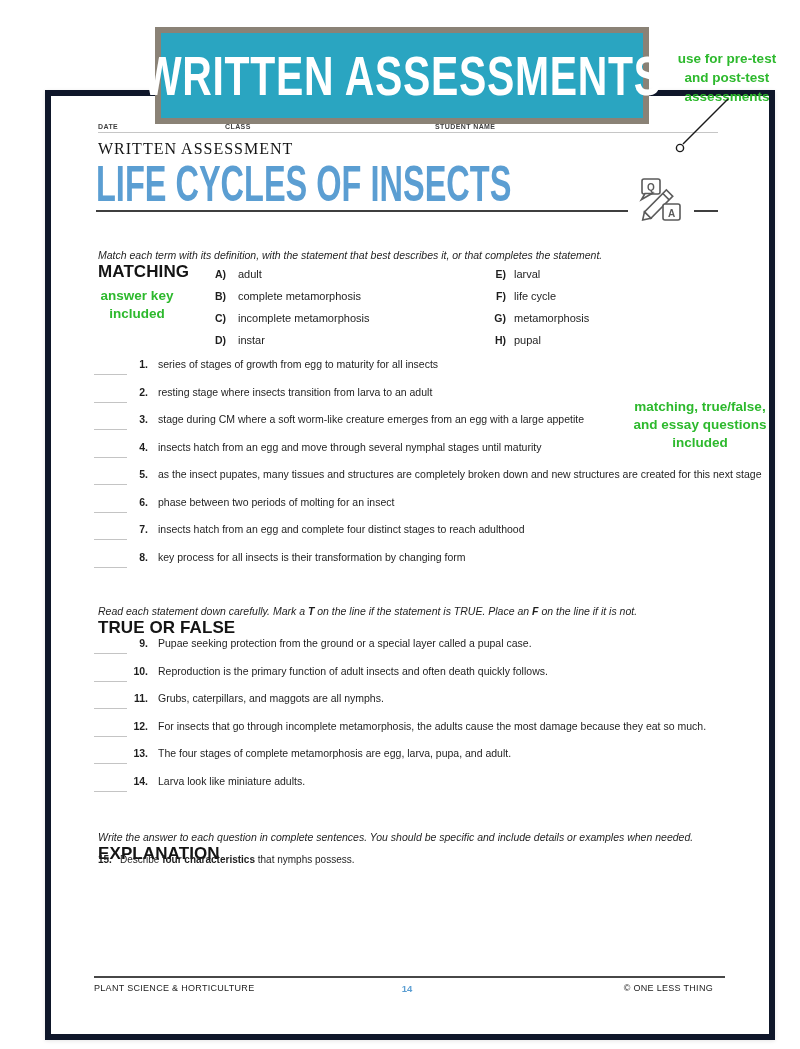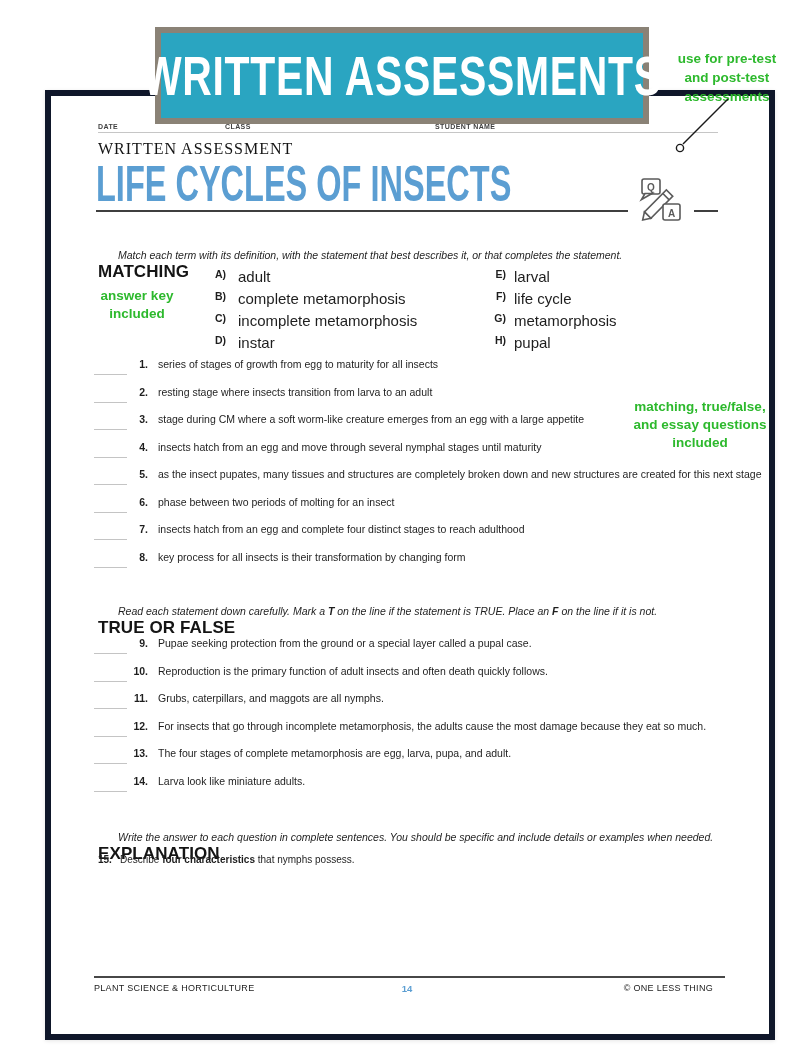--- a/index.html
+++ b/index.html
@@ -57,31 +57,31 @@
   .title-rule-left  { position:absolute; left:45px; top:114px; width:532px; border-top:2px solid #3f3f3f; }
   .title-rule-right { position:absolute; left:643px; top:114px; width:24px;  border-top:2px solid #3f3f3f; }
   .qa-icon { position:absolute; left:582px; top:80px; }
   
   .sec-head {
     position:absolute; left:47px; font-size:17px; font-weight:bold;
     color:#141414; letter-spacing:0.1px;margin-top:28px;
   }
   .sec-instr {
     position:absolute; left:47px; right:40px; font-size:10.5px;
-    font-style:italic; color:#1e1e1e;margin-left:20px;
+    font-style:italic; color:#1e1e1e;
   }
   .bi { font-weight:bold; }
   
   .bank { position:absolute; top:172px; left:0; width:730px; }
   .bank-row { position:relative; height:22px; }
   .bank-letter {
     position:absolute; width:30px; text-align:right; font-weight:bold;
     font-size:10.5px; top:0;
   }
-  .bank-term { position:absolute; font-size:15px; top:0; }
+  .bank-term { position:absolute; font-size:11px; top:0; }
   .bl1 { left:145px; } .bt1 { left:187px; }
   .bl2 { left:425px; } .bt2 { left:463px; }
   
   .q-block { position:absolute; left:0; width:730px; }
   .q-row { position:relative; height:27.5px; }
   .q-blank {
     position:absolute; left:43px; width:33px; top:16px;
     border-top:1px solid #c4c4c4;
   }
   .q-num {

